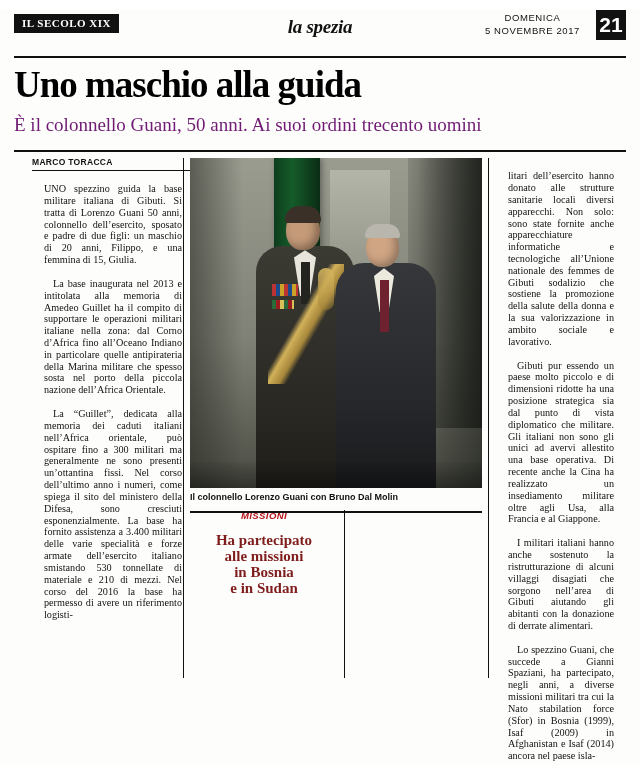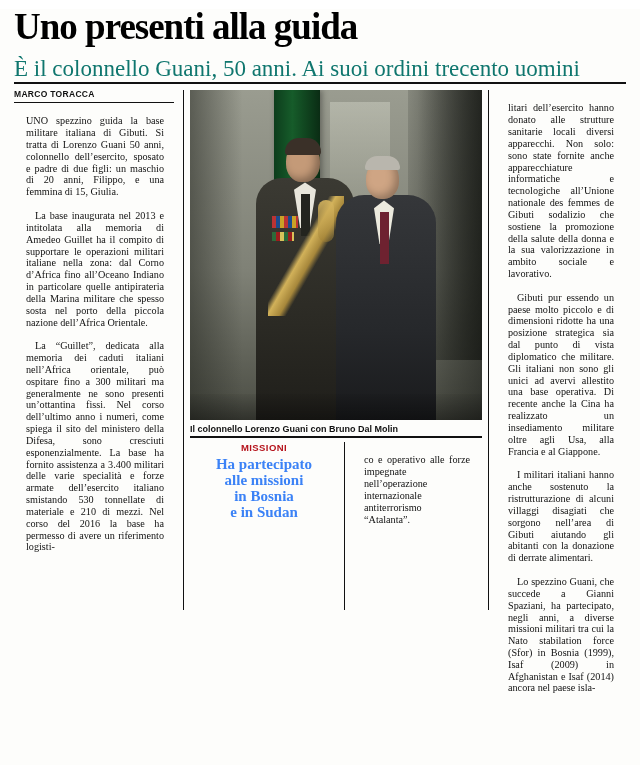--- a/index.html
+++ b/index.html
@@ -104,24 +104,24 @@
     font-size: 37px;
     line-height: 0.98;
     letter-spacing: -1px;
     color: #000;
   }
   .headline .l2 { display: block; margin-top: 2px; }
 
   .subhead {
     margin: 12px 14px 0 14px;
     font-family: "Liberation Serif", serif;
-    font-size: 23px;
+    font-size: 19px;
     line-height: 1.05;
-    color: #0f766e;
-    padding-bottom: 1px;
+    color: #701a75;
+    padding-bottom: 15px;
     border-bottom: 2px solid #111;
   }
 
   
   .body-area {
     position: relative;
     margin: 6px 14px 0 14px;
     height: 520px;
   }
 
@@ -144,21 +144,21 @@
     font-family: "Liberation Serif", serif;
     font-size: 10.2px;
     line-height: 1.16;
     text-align: justify;
     hyphens: auto;
     color: #111;
   }
   .col p { margin: 12px; text-indent: 9px; }
   .col p.first { text-indent: 0; }
 
-  .col1 { left: 0; width: 162px; }
+  .col1 { left: 18px; width: 162px; }
   .col4 { left: 482px; width: 130px; }
 
   .col1-divider {
     position: absolute;
     left: 169px;
     top: 0;
     width: 1px;
     height: 520px;
     background: #111;
   }
@@ -272,46 +272,47 @@
   .ph-floor {
     position: absolute; left: 0; bottom: 0; width: 292px; height: 26px;
     background: linear-gradient(to bottom, rgba(0,0,0,0.05), rgba(0,0,0,0.35));
   }
   .photo-caption {
     font-family: "Liberation Sans", sans-serif;
     font-weight: bold;
     font-size: 9px;
     line-height: 1.25;
     color: #111;
-    padding: 4px 0 0 0;
+    padding: 4px 0 8px 0;
     border-bottom: 2px solid #111;
   }
 
   
   .missioni-box {
     position: absolute;
     left: 176px;
     top: 352px;
     width: 148px;
     text-align: center;
   }
   .missioni-label {
     font-family: "Liberation Sans", sans-serif;
     font-weight: bold;
     font-size: 9.5px;
     color: #b5121b;
     letter-spacing: 0.4px;
-    margin-bottom: 4px;
+    margin-bottom: 12px;
+    font-style: italic;
   }
   .missioni-title {
     font-family: "Liberation Serif", serif;
     font-weight: bold;
     font-size: 15px;
     line-height: 1.06;
-    color: #3b82f6;
+    color: #7f1d1d;
   }
   .col2-lower {
     position: absolute;
     left: 338px;
     top: 352px;
     width: 130px;
   }
 
   .vrule {
     position: absolute;
@@ -323,24 +324,33 @@
   .vr1 { left: 330px; top: 352px; height: 168px; }
   .vr2 { left: 474px; top: 0; height: 520px; }
 
   .hidden-overflow { overflow: hidden; }
 </style>
 </head>
 <body>
 
 <div class="page">
 
+  <div class="masthead">
+    <div class="logo-box">IL SECOLO XIX</div>
+    <div class="section-name">la spezia</div>
+    <div class="date-block">
+      <div class="dow">DOMENICA</div>
+      <div class="date">5 NOVEMBRE 2017</div>
+    </div>
+    <div class="page-number">21</div>
+  </div>
 
 
   <div class="headline">
-    <span class="l1">Uno presenti alla guida</span>
+    <span class="l1">Uno maschio alla guida</span>
   </div>
 
   <div class="subhead">È il colonnello Guani, 50 anni. Ai suoi ordini trecento uomini</div>
 
   <div class="body-area">
 
     <div class="col1-divider"></div>
     <div class="vrule vr1"></div>
     <div class="vrule vr2"></div>
 
@@ -383,21 +393,20 @@
       <div class="missioni-label">MISSIONI</div>
       <div class="missioni-title">
         <div>Ha partecipato</div>
         <div>alle missioni</div>
         <div>in Bosnia</div>
         <div>e in Sudan</div>
       </div>
     </div>
 
     <div class="col col2-lower hidden-overflow">
-      <p class="first">co e operativo alle forze impegnate nell’operazione internazionale antiterrorismo “Atalanta”.</p>
     </div>
 
     <div class="col col4 hidden-overflow">
       <p class="first">litari dell’esercito hanno donato alle strutture sanitarie locali diversi apparecchi. Non solo: sono state fornite anche apparecchiature informatiche e tecnologiche all’Unione nationale des femmes de Gibuti sodalizio che sostiene la promozione della salute della donna e la sua valorizzazione in ambito sociale e lavorativo.</p>
       <p>Gibuti pur essendo un paese molto piccolo e di dimensioni ridotte ha una posizione strategica sia dal punto di vista diplomatico che militare. Gli italiani non sono gli unici ad avervi allestito una base operativa. Di recente anche la Cina ha realizzato un insediamento militare oltre agli Usa, alla Francia e al Giappone.</p>
       <p>I militari italiani hanno anche sostenuto la ristrutturazione di alcuni villaggi disagiati che sorgono nell’area di Gibuti aiutando gli abitanti con la donazione di derrate alimentari.</p>
       <p>Lo spezzino Guani, che succede a Gianni Spaziani, ha partecipato, negli anni, a diverse missioni militari tra cui la Nato stabilation force (Sfor) in Bosnia (1999), Isaf (2009) in Afghanistan e Isaf (2014) ancora nel paese isla-</p>
     </div>
 
   </div>

